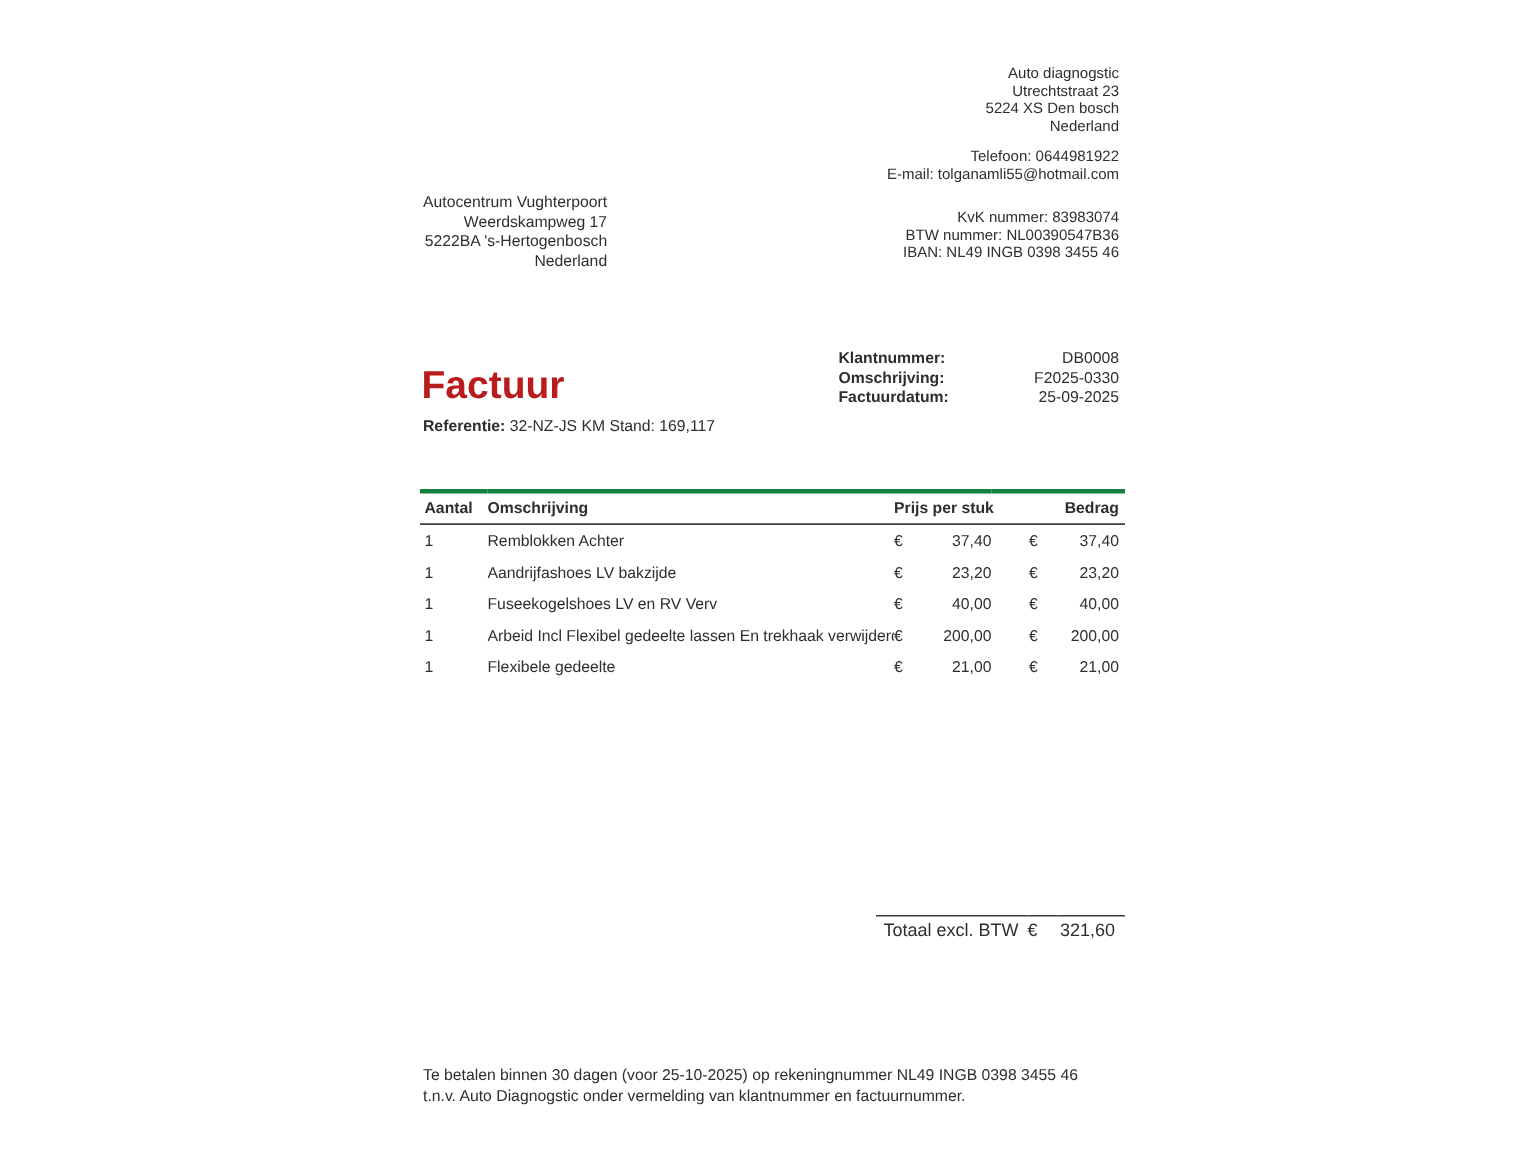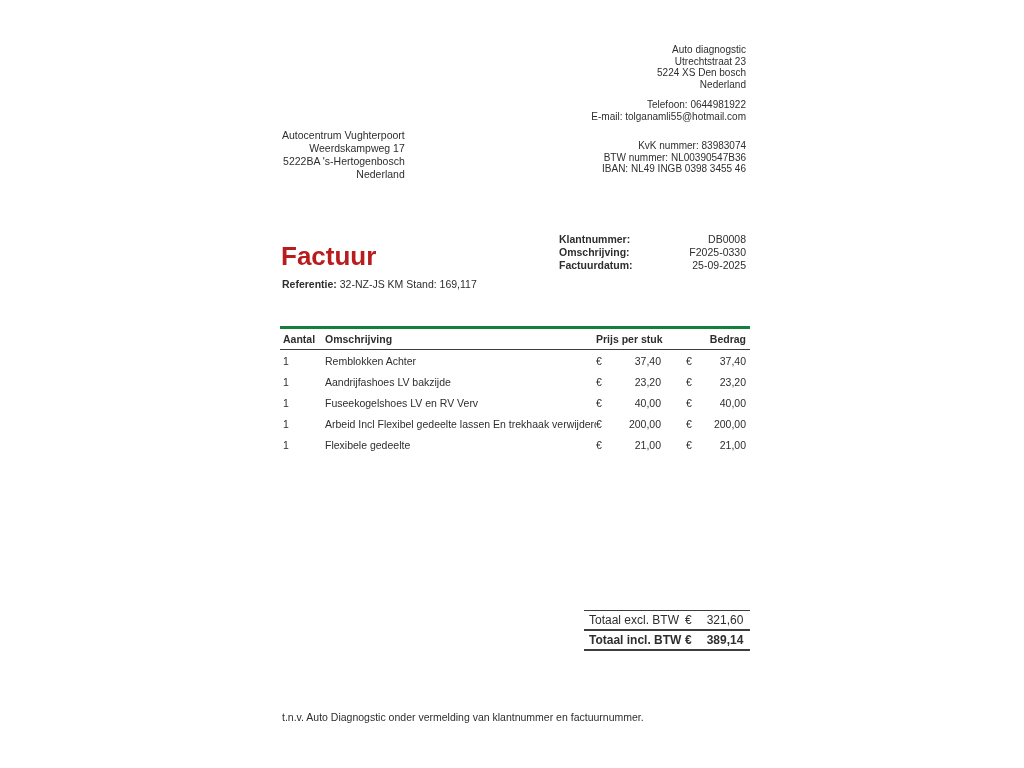--- a/index.html
+++ b/index.html
@@ -262,25 +262,21 @@
       <col class="tc-label">
         <col class="tc-eur">
         <col class="tc-val">
     </colgroup>
     <tbody>
       <tr>
         <td class="g-label">Totaal excl. BTW</td>
         <td>€</td>
         <td class="g-val">321,60</td>
       </tr>
-      <tr class="total-row">
-        <td class="g-label">Totaal incl. BTW</td>
-        <td>€</td>
-        <td class="g-val">389,14</td>
-      </tr>
     </tbody>
   </table>
 
   <div class="footer">
+    <div>Te betalen binnen 30 dagen (voor 25-10-2025) op rekeningnummer NL49 INGB 0398 3455 46</div>
     <div>t.n.v. Auto Diagnogstic onder vermelding van klantnummer en factuurnummer.</div>
   </div>
 
 </div>
 
 </body></html>

